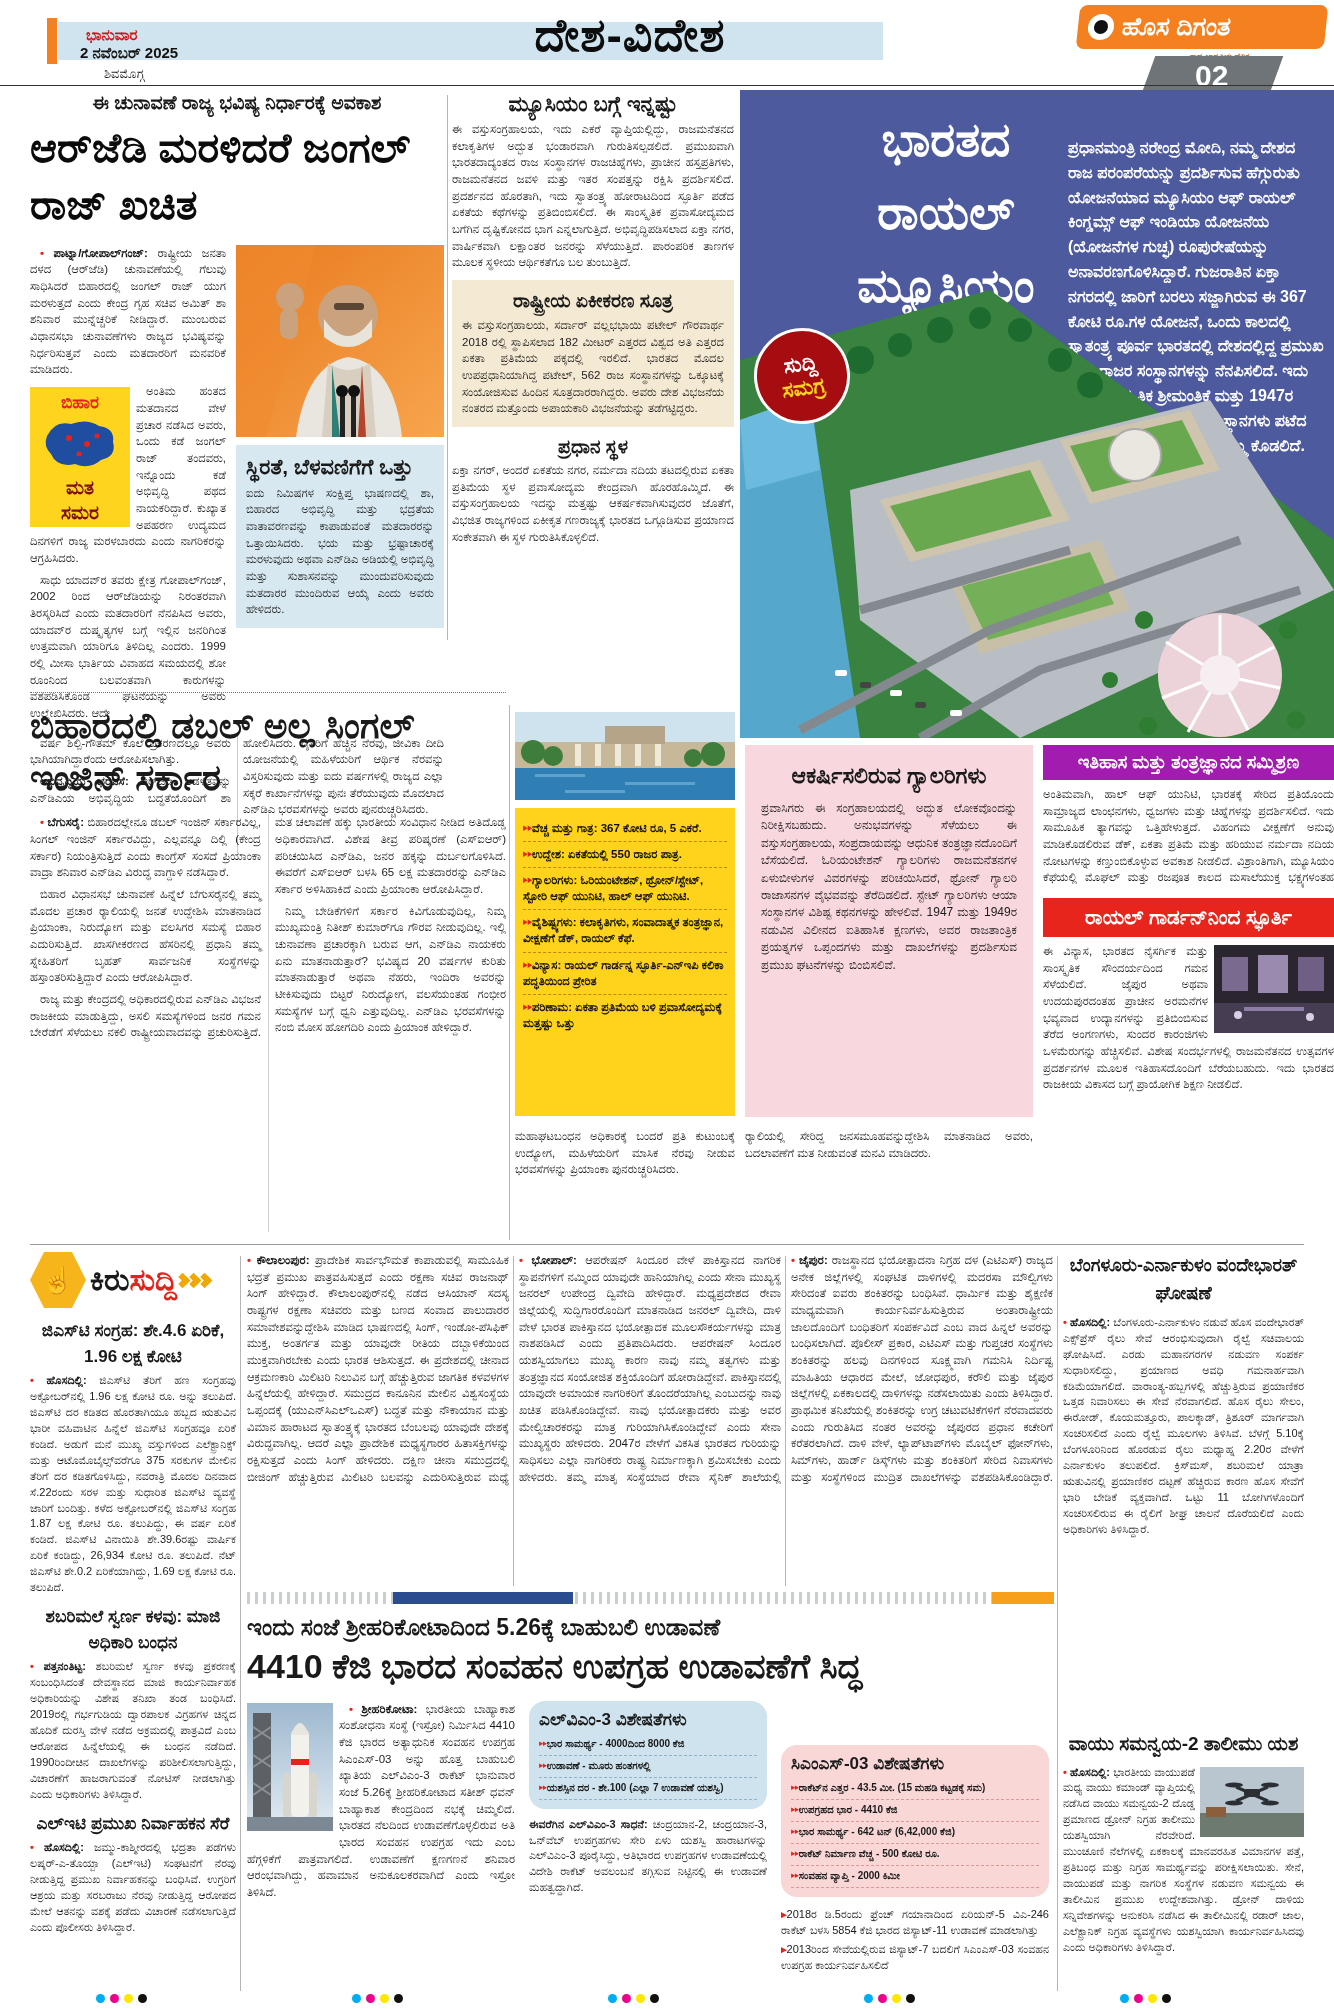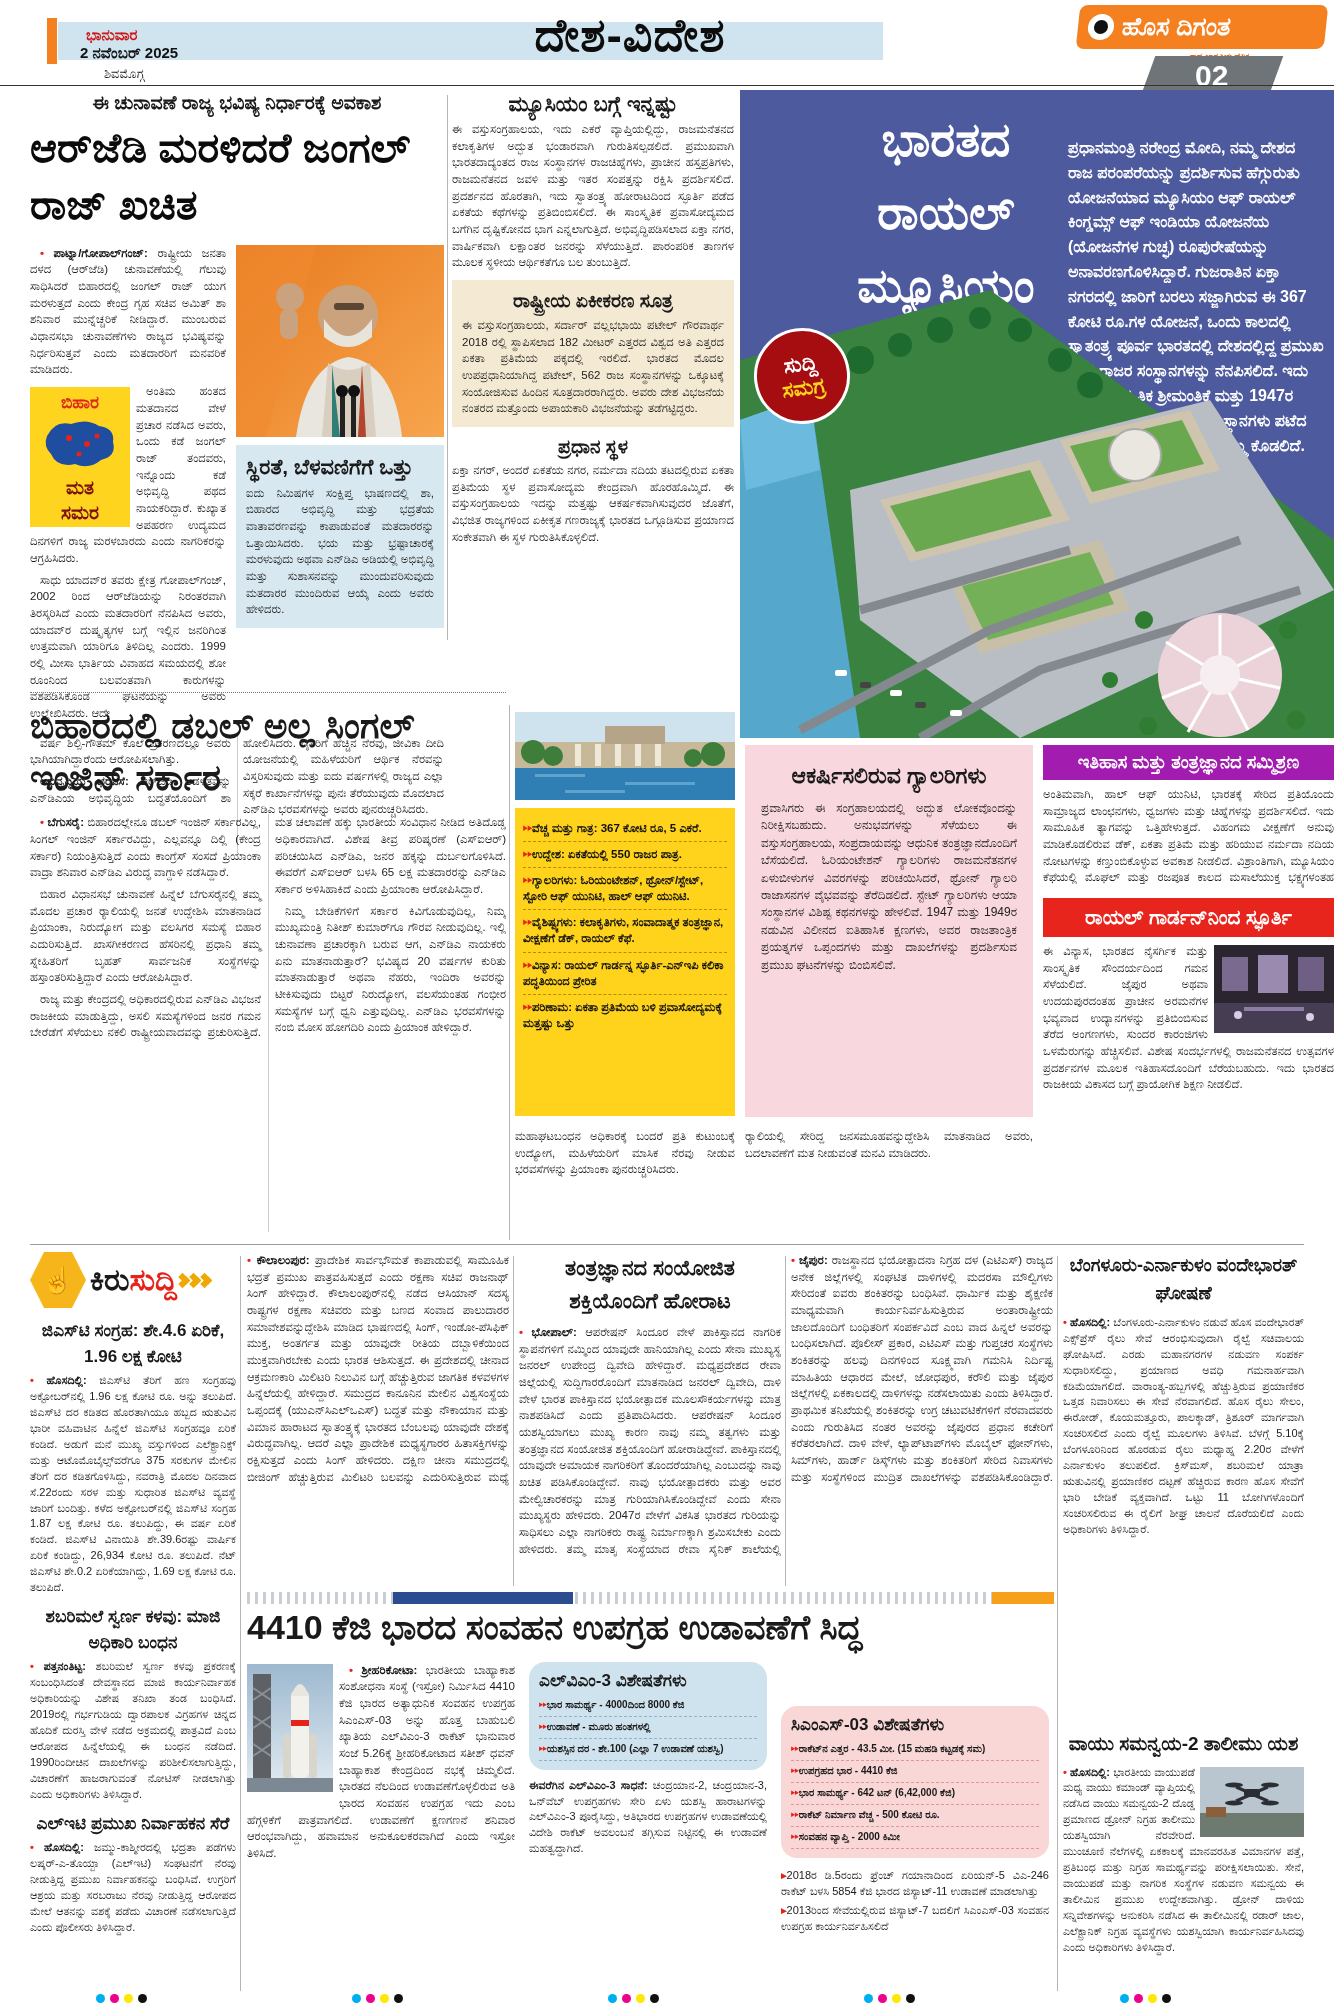--- a/index.html
+++ b/index.html
@@ -424,21 +424,20 @@
     </div>
   </div>
 
   <div class="bart" style="left:247px; width:262px;">
     <div class="bt body-txt">
       <span class="dl">ಕೌಲಾಲಂಪುರ:</span>
       <span>ಪ್ರಾದೇಶಿಕ ಸಾರ್ವಭೌಮತೆ ಕಾಪಾಡುವಲ್ಲಿ ಸಾಮೂಹಿಕ ಭದ್ರತೆ ಪ್ರಮುಖ ಪಾತ್ರವಹಿಸುತ್ತದೆ ಎಂದು ರಕ್ಷಣಾ ಸಚಿವ ರಾಜನಾಥ್ ಸಿಂಗ್ ಹೇಳಿದ್ದಾರೆ. ಕೌಲಾಲಂಪುರ್‌ನಲ್ಲಿ ನಡೆದ ಆಸಿಯಾನ್ ಸದಸ್ಯ ರಾಷ್ಟ್ರಗಳ ರಕ್ಷಣಾ ಸಚಿವರು ಮತ್ತು ಬಣದ ಸಂವಾದ ಪಾಲುದಾರರ ಸಮಾವೇಶವನ್ನುದ್ದೇಶಿಸಿ ಮಾಡಿದ ಭಾಷಣದಲ್ಲಿ ಸಿಂಗ್, ಇಂಡೋ-ಪೆಸಿಫಿಕ್ ಮುಕ್ತ, ಅಂತರ್ಗತ ಮತ್ತು ಯಾವುದೇ ರೀತಿಯ ದಬ್ಬಾಳಿಕೆಯಿಂದ ಮುಕ್ತವಾಗಿರಬೇಕು ಎಂದು ಭಾರತ ಆಶಿಸುತ್ತದೆ. ಈ ಪ್ರದೇಶದಲ್ಲಿ ಚೀನಾದ ಆಕ್ರಮಣಕಾರಿ ಮಿಲಿಟರಿ ನಿಲುವಿನ ಬಗ್ಗೆ ಹೆಚ್ಚುತ್ತಿರುವ ಜಾಗತಿಕ ಕಳವಳಗಳ ಹಿನ್ನೆಲೆಯಲ್ಲಿ ಹೇಳಿದ್ದಾರೆ. ಸಮುದ್ರದ ಕಾನೂನಿನ ಮೇಲಿನ ವಿಶ್ವಸಂಸ್ಥೆಯ ಒಪ್ಪಂದಕ್ಕೆ (ಯುಎನ್‌ಸಿಎಲ್‌ಒಎಸ್) ಬದ್ಧತೆ ಮತ್ತು ನೌಕಾಯಾನ ಮತ್ತು ವಿಮಾನ ಹಾರಾಟದ ಸ್ವಾತಂತ್ರ್ಯಕ್ಕೆ ಭಾರತದ ಬೆಂಬಲವು ಯಾವುದೇ ದೇಶಕ್ಕೆ ವಿರುದ್ಧವಾಗಿಲ್ಲ. ಆದರೆ ಎಲ್ಲಾ ಪ್ರಾದೇಶಿಕ ಮಧ್ಯಸ್ಥಗಾರರ ಹಿತಾಸಕ್ತಿಗಳನ್ನು ರಕ್ಷಿಸುತ್ತದೆ ಎಂದು ಸಿಂಗ್ ಹೇಳಿದರು. ದಕ್ಷಿಣ ಚೀನಾ ಸಮುದ್ರದಲ್ಲಿ ಬೀಜಿಂಗ್ ಹೆಚ್ಚುತ್ತಿರುವ ಮಿಲಿಟರಿ ಬಲವನ್ನು ಎದುರಿಸುತ್ತಿರುವ ಮಧ್ಯೆ ಯುಎನ್‌ಸಿಎಲ್‌ಒಎಸ್‌ಗೆ ಬದ್ಧವಾಗಿರಲು ಹಲವಾರು ಆಸಿಯಾನ್ ಸದಸ್ಯ ರಾಷ್ಟ್ರಗಳು ಮತ್ತು ಪ್ರಜಾಪ್ರಭುತ್ವ ರಾಷ್ಟ್ರಗಳ ನಿರಂತರ ಬೇಡಿಕೆಗಳ ನಡುವೆ ಅವರ ಹೇಳಿಕೆಗಳು ಬಂದಿವೆ. ಆಸಿಯಾನ್ ರಕ್ಷಣಾ ಸಚಿವರ ಮೀಟಿಂಗ್ ಪ್ಲಸ್ (ಎಡಿಎಂಎಂ-ಪ್ಲಸ್) ಸಮಾವೇಶದಲ್ಲಿ ತಮ್ಮ ಭಾಷಣದಲ್ಲಿ, ಭಾರತವು ಯಾವಾಗಲೂ ಮುಕ್ತ, ಅಂತರ್ಗತ ಮತ್ತು ನಿಯಮ-ಆಧಾರಿತ ಇಂಡೋ-ಪೆಸಿಫಿಕ್‌ಗೆ ಒತ್ತು ನೀಡುತ್ತದೆ ಎಂದು ಸಿಂಗ್ ಹೇಳಿದರು.</span>
     </div>
   </div>
   <div class="bart" style="left:519px; width:262px;">
-    <h3>ತಂತ್ರಜ್ಞಾನದ ಸಂಯೋಜಿತ ಶಕ್ತಿಯೊಂದಿಗೆ ಹೋರಾಟ</h3>
     <div class="bt body-txt">
       <span class="dl">ಭೋಪಾಲ್:</span>
       <span>ಆಪರೇಷನ್ ಸಿಂದೂರ ವೇಳೆ ಪಾಕಿಸ್ತಾನದ ನಾಗರಿಕ ಸ್ಥಾಪನೆಗಳಿಗೆ ನಮ್ಮಿಂದ ಯಾವುದೇ ಹಾನಿಯಾಗಿಲ್ಲ ಎಂದು ಸೇನಾ ಮುಖ್ಯಸ್ಥ ಜನರಲ್ ಉಪೇಂದ್ರ ದ್ವಿವೇದಿ ಹೇಳಿದ್ದಾರೆ. ಮಧ್ಯಪ್ರದೇಶದ ರೇವಾ ಜಿಲ್ಲೆಯಲ್ಲಿ ಸುದ್ದಿಗಾರರೊಂದಿಗೆ ಮಾತನಾಡಿದ ಜನರಲ್ ದ್ವಿವೇದಿ, ದಾಳಿ ವೇಳೆ ಭಾರತ ಪಾಕಿಸ್ತಾನದ ಭಯೋತ್ಪಾದಕ ಮೂಲಸೌಕರ್ಯಗಳನ್ನು ಮಾತ್ರ ನಾಶಪಡಿಸಿದೆ ಎಂದು ಪ್ರತಿಪಾದಿಸಿದರು. ಆಪರೇಷನ್ ಸಿಂದೂರ ಯಶಸ್ವಿಯಾಗಲು ಮುಖ್ಯ ಕಾರಣ ನಾವು ನಮ್ಮ ತತ್ವಗಳು ಮತ್ತು ತಂತ್ರಜ್ಞಾನದ ಸಂಯೋಜಿತ ಶಕ್ತಿಯೊಂದಿಗೆ ಹೋರಾಡಿದ್ದೇವೆ. ಪಾಕಿಸ್ತಾನದಲ್ಲಿ ಯಾವುದೇ ಅಮಾಯಕ ನಾಗರಿಕರಿಗೆ ತೊಂದರೆಯಾಗಿಲ್ಲ ಎಂಬುದನ್ನು ನಾವು ಖಚಿತ ಪಡಿಸಿಕೊಂಡಿದ್ದೇವೆ. ನಾವು ಭಯೋತ್ಪಾದಕರು ಮತ್ತು ಅವರ ಮೇಲ್ವಿಚಾರಕರನ್ನು ಮಾತ್ರ ಗುರಿಯಾಗಿಸಿಕೊಂಡಿದ್ದೇವೆ ಎಂದು ಸೇನಾ ಮುಖ್ಯಸ್ಥರು ಹೇಳಿದರು. 2047ರ ವೇಳೆಗೆ ವಿಕಸಿತ ಭಾರತದ ಗುರಿಯನ್ನು ಸಾಧಿಸಲು ಎಲ್ಲಾ ನಾಗರಿಕರು ರಾಷ್ಟ್ರ ನಿರ್ಮಾಣಕ್ಕಾಗಿ ಶ್ರಮಿಸಬೇಕು ಎಂದು ಹೇಳಿದರು. ತಮ್ಮ ಮಾತೃ ಸಂಸ್ಥೆಯಾದ ರೇವಾ ಸೈನಿಕ್ ಶಾಲೆಯಲ್ಲಿ ಸಭಿಕರನ್ನುದ್ದೇಶಿಸಿ ಮಾತನಾಡಿದ ಜನರಲ್ ದ್ವಿವೇದಿ, ಆಪರೇಷನ್ ಸಿಂದೂರ ಸಮಯದಲ್ಲಿ, ಪ್ರಾರ್ಥನೆ ಅಥವಾ ನಮಾಜ್ ನಡೆಯುತ್ತಿರುವಾಗ ಯಾವುದೇ ಕ್ರಮ ಕೈಗೊಳ್ಳದಂತೆ ಭಾರತೀಯ ಪಡೆಗಳು ಖಚಿತಪಡಿಸಿಕೊಂಡಿವೆ ಎಂದು ಹೇಳಿದರು.</span>
     </div>
   </div>
   <div class="bart" style="left:791px; width:262px;">
     <div class="bt body-txt">
       <span class="dl">ಜೈಪುರ:</span>
       <span>ರಾಜಸ್ಥಾನದ ಭಯೋತ್ಪಾದನಾ ನಿಗ್ರಹ ದಳ (ಎಟಿಎಸ್) ರಾಜ್ಯದ ಅನೇಕ ಜಿಲ್ಲೆಗಳಲ್ಲಿ ಸಂಘಟಿತ ದಾಳಿಗಳಲ್ಲಿ ಮದರಸಾ ಮೌಲ್ವಿಗಳು ಸೇರಿದಂತೆ ಐವರು ಶಂಕಿತರನ್ನು ಬಂಧಿಸಿವೆ. ಧಾರ್ಮಿಕ ಮತ್ತು ಶೈಕ್ಷಣಿಕ ಮಾಧ್ಯಮವಾಗಿ ಕಾರ್ಯನಿರ್ವಹಿಸುತ್ತಿರುವ ಅಂತಾರಾಷ್ಟ್ರೀಯ ಜಾಲದೊಂದಿಗೆ ಬಂಧಿತರಿಗೆ ಸಂಪರ್ಕವಿದೆ ಎಂಬ ವಾದ ಹಿನ್ನಲೆ ಅವರನ್ನು ಬಂಧಿಸಲಾಗಿದೆ. ಪೊಲೀಸ್ ಪ್ರಕಾರ, ಎಟಿಎಸ್ ಮತ್ತು ಗುಪ್ತಚರ ಸಂಸ್ಥೆಗಳು ಶಂಕಿತರನ್ನು ಹಲವು ದಿನಗಳಿಂದ ಸೂಕ್ಷ್ಮವಾಗಿ ಗಮನಿಸಿ ನಿರ್ದಿಷ್ಟ ಮಾಹಿತಿಯ ಆಧಾರದ ಮೇಲೆ, ಜೋಧಪುರ, ಕರೌಲಿ ಮತ್ತು ಜೈಪುರ ಜಿಲ್ಲೆಗಳಲ್ಲಿ ಏಕಕಾಲದಲ್ಲಿ ದಾಳಿಗಳನ್ನು ನಡೆಸಲಾಯಿತು ಎಂದು ತಿಳಿಸಿದ್ದಾರೆ. ಪ್ರಾಥಮಿಕ ತನಿಖೆಯಲ್ಲಿ ಶಂಕಿತರನ್ನು ಉಗ್ರ ಚಟುವಟಿಕೆಗಳಿಗೆ ನೆರವಾದವರು ಎಂದು ಗುರುತಿಸಿದ ನಂತರ ಅವರನ್ನು ಜೈಪುರದ ಪ್ರಧಾನ ಕಚೇರಿಗೆ ಕರೆತರಲಾಗಿದೆ. ದಾಳಿ ವೇಳೆ, ಲ್ಯಾಪ್‌ಟಾಪ್‌ಗಳು ಮೊಬೈಲ್ ಫೋನ್‌ಗಳು, ಸಿಮ್‌ಗಳು, ಹಾರ್ಡ್ ಡಿಸ್ಕ್‌ಗಳು ಮತ್ತು ಶಂಕಿತರಿಗೆ ಸೇರಿದ ನಿವಾಸಗಳು ಮತ್ತು ಸಂಸ್ಥೆಗಳಿಂದ ಮುದ್ರಿತ ದಾಖಲೆಗಳನ್ನು ವಶಪಡಿಸಿಕೊಂಡಿದ್ದಾರೆ. ವಶಪಡಿಸಿಕೊಂಡ ವಸ್ತುಗಳಲ್ಲಿ ಅರೇಬಿಕ್ ಮತ್ತು ಉರ್ದುವಿನ ಡಿಜಿಟಲ್ ದಾಖಲೆಗಳು, ಹಣಕಾಸು ವರ್ಗಾವಣೆಗಳು ಮತ್ತು ಸಂವಹನ ಏಜೆನ್ಸಿಗಳನ್ನು ಒಳಗೊಂಡಿವೆ.</span>
     </div>
@@ -454,20 +453,21 @@
   <div class="vrule" style="left:240px; top:1256px; height:735px;"></div>
   <div class="vrule" style="left:513px; top:1256px; height:330px;"></div>
   <div class="vrule" style="left:785px; top:1256px; height:330px;"></div>
   <div class="vrule" style="left:1057px; top:1256px; height:735px;"></div>
 
   <div class="rocket">
     <div class="deco">
       <span class="blue"></span>
       <span class="orange"></span>
     </div>
+    <div class="kick">ಇಂದು ಸಂಜೆ ಶ್ರೀಹರಿಕೋಟಾದಿಂದ 5.26ಕ್ಕೆ ಬಾಹುಬಲಿ ಉಡಾವಣೆ</div>
     <div class="headline">4410 ಕೆಜಿ ಭಾರದ ಸಂವಹನ ಉಪಗ್ರಹ ಉಡಾವಣೆಗೆ ಸಿದ್ಧ</div>
     <div class="rocket-row">
       <div class="rk-col1 body-txt">
         <svg class="rk-img" viewBox="0 0 86 128">
           <defs>
               <linearGradient id="sk" x1="0" y1="0" x2="0" y2="1">
             <stop offset="0" stop-color="#9db8cf"></stop>
                 <stop offset="1" stop-color="#e3ecf3"></stop>
               </linearGradient>
             </defs>

